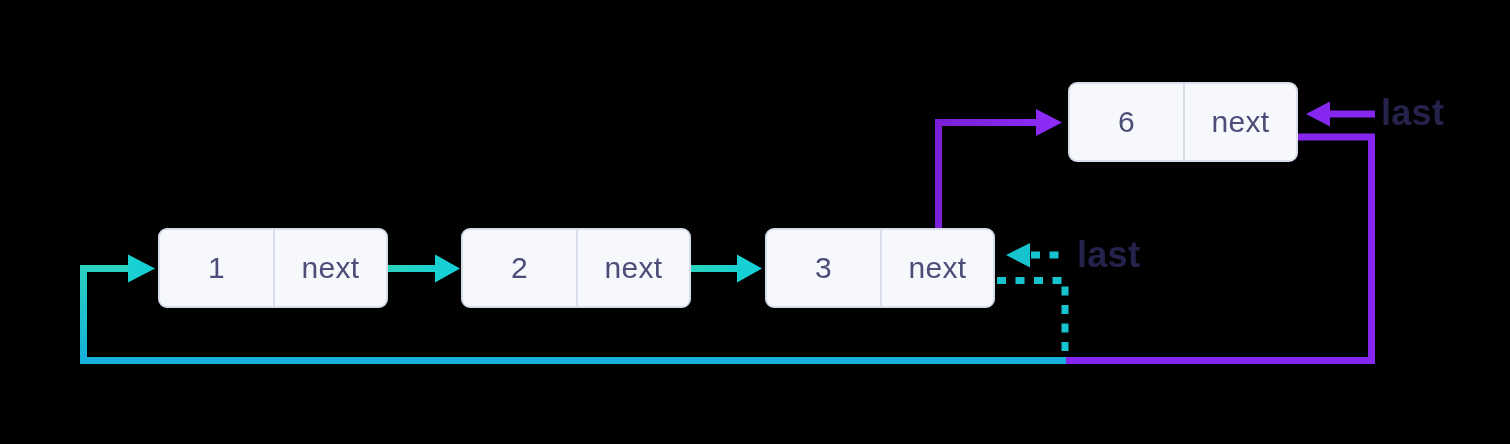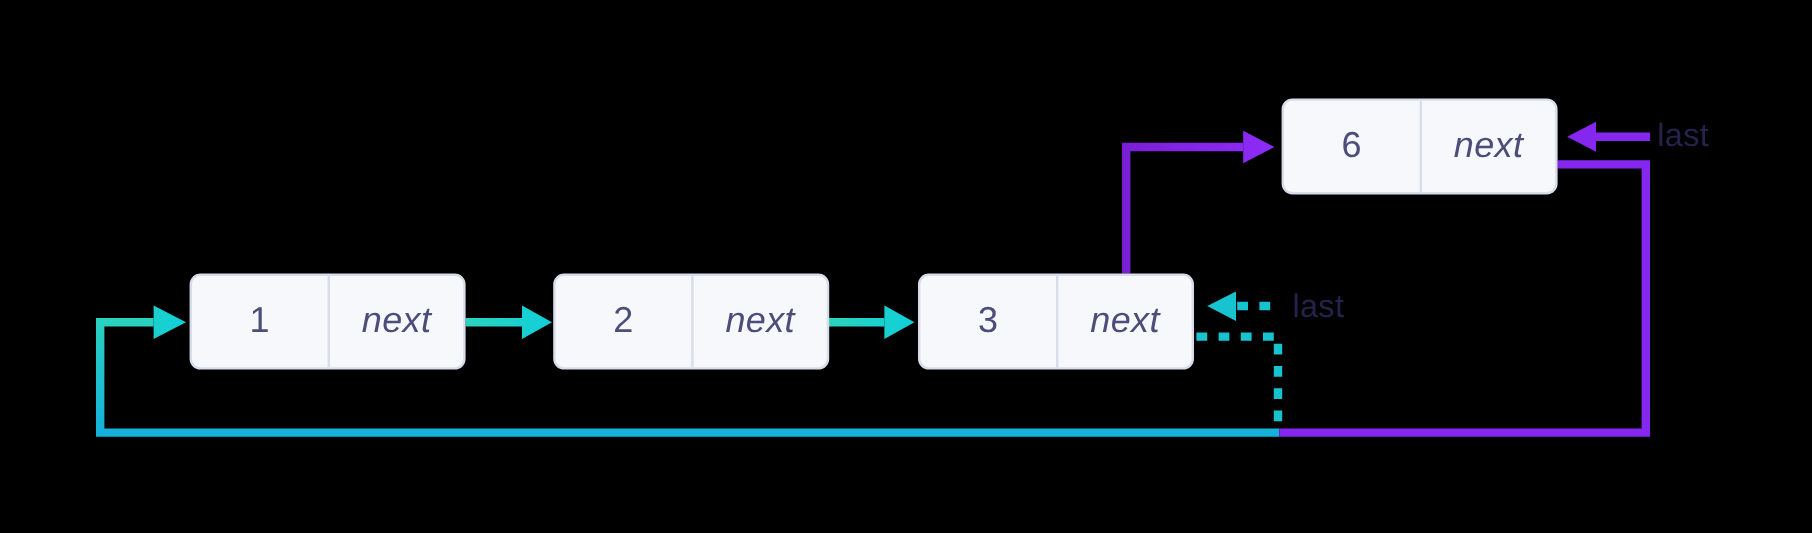--- a/index.html
+++ b/index.html
@@ -29,30 +29,30 @@
     background: var(--node-bg,#f7f8fc);
     border: 2.5px solid var(--node-border,#d7ddea);
     border-radius: 9px;
     display:flex; align-items:stretch;
   }
   .node .cell {
     flex:1 1 50%; display:flex; align-items:center; justify-content:center;
     font-size:30px; font-weight:500; color: var(--node-text,#4d4d7a);
     letter-spacing:0.3px;
   }
-  .node .cell + .cell { border-left: 2.5px solid var(--node-border,#d7ddea); font-style: italic; }
+  .node .cell + .cell { border-left: 2.5px solid var(--node-border,#d7ddea); }
 
   .node-1 { left:158px; top:228px; }
   .node-2 { left:461px; top:228px; }
   .node-3 { left:765px; top:228px; }
   .node-6 { left:1068px; top:82px; }
 
   .last-label {
     position:absolute; transform:translateY(-52%);
-    font-size:27px; font-weight:400; color: var(--label-text,#25224b);
+    font-size:36px; font-weight:700; color: var(--label-text,#25224b);
     letter-spacing:0.3px; white-space:nowrap;
   }
   .last-label-new { left:1381px; top:114px; }
   .last-label-old { left:1077px; top:256px; }
 </style>
 </head>
 <body>
 
 <div class="stage">
 

